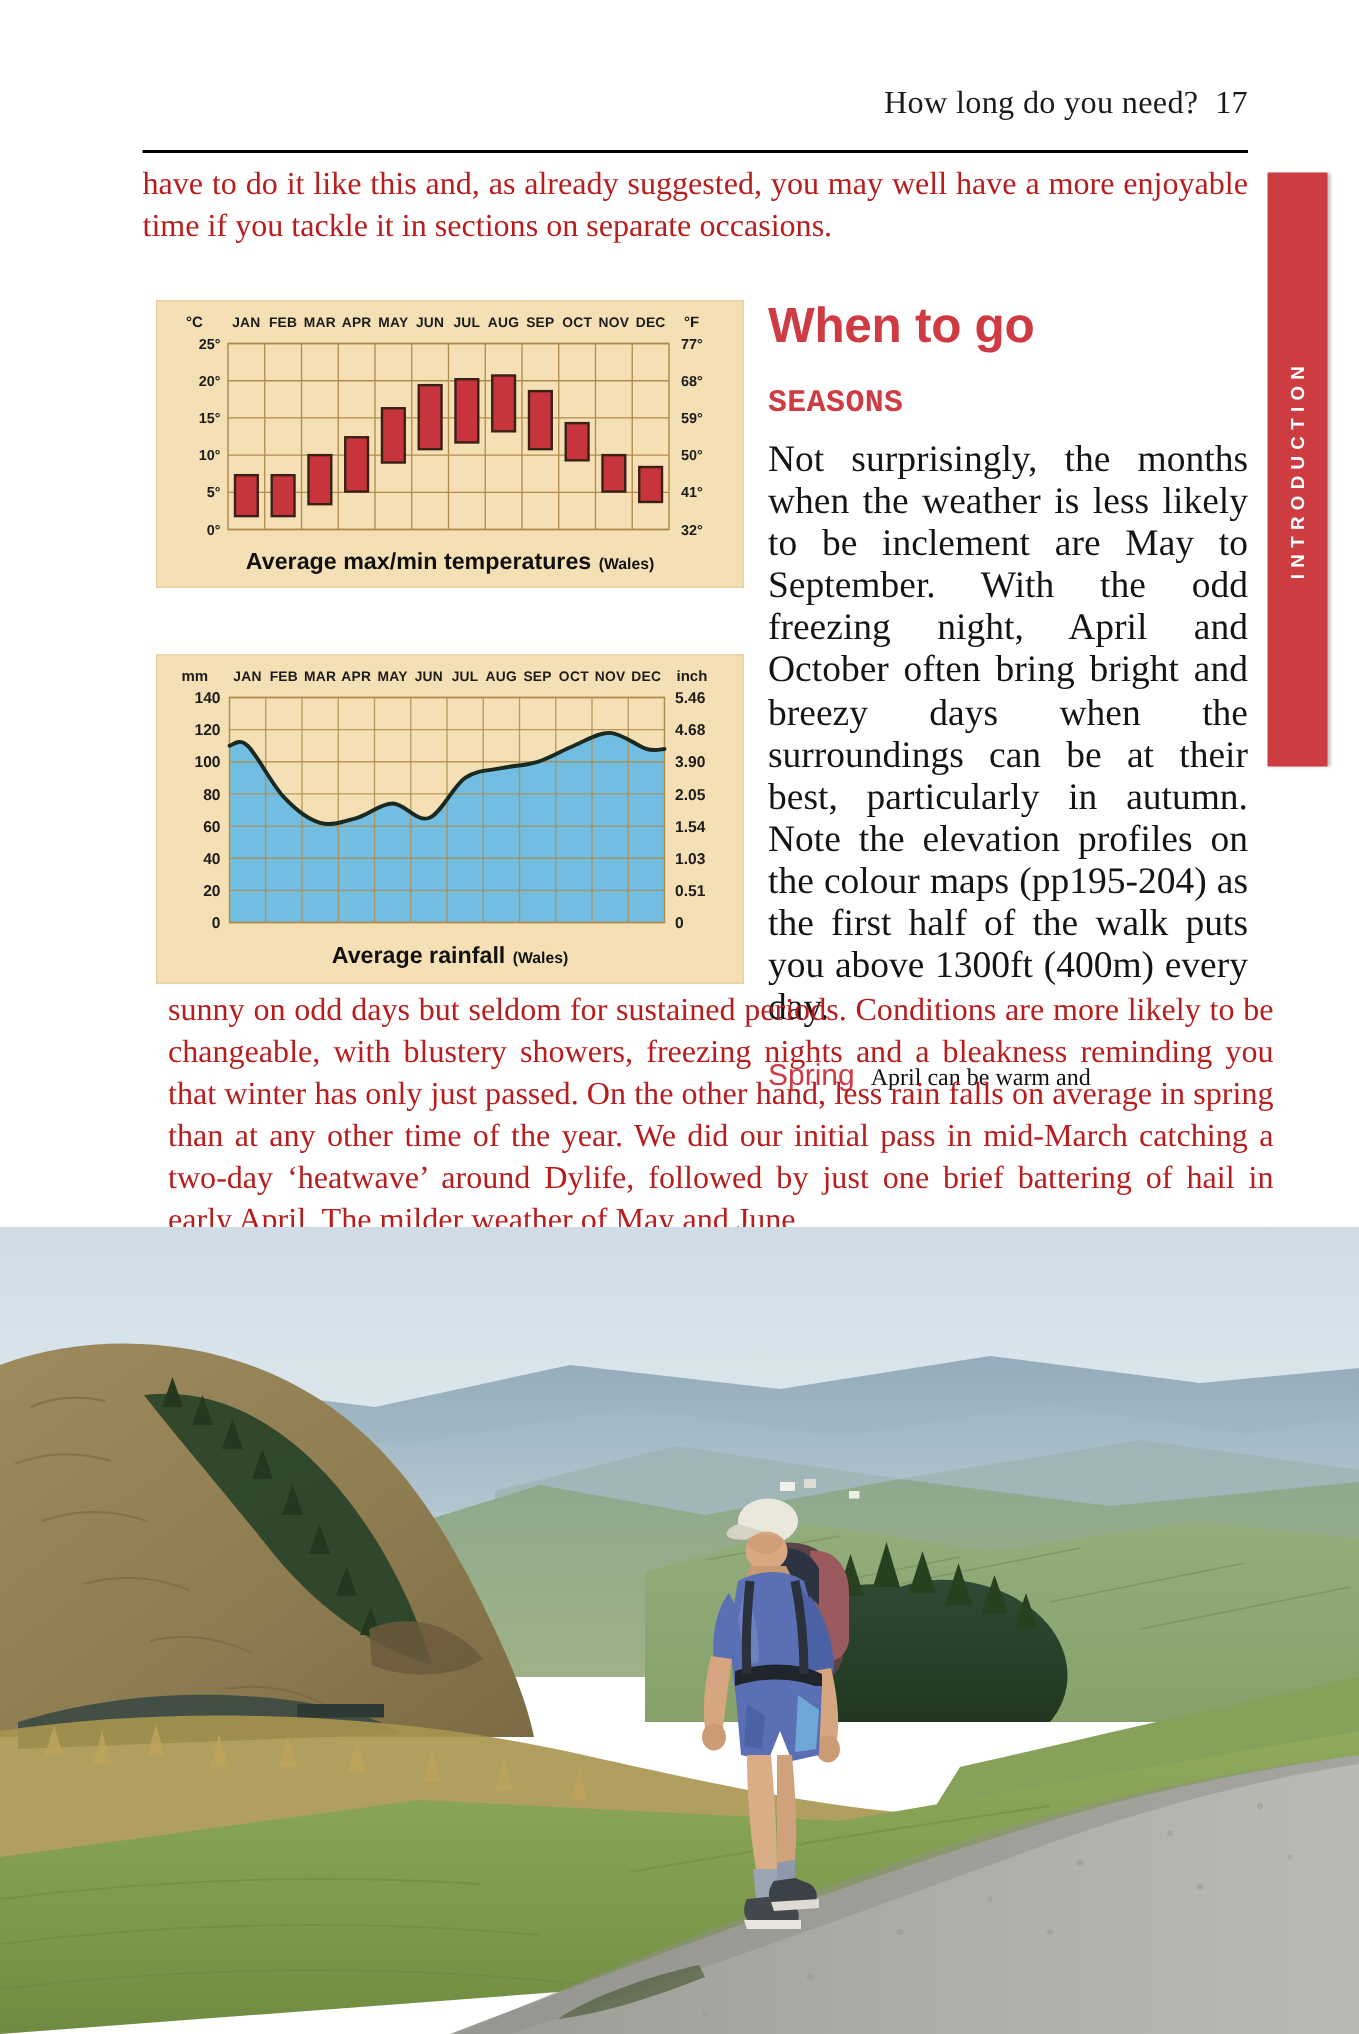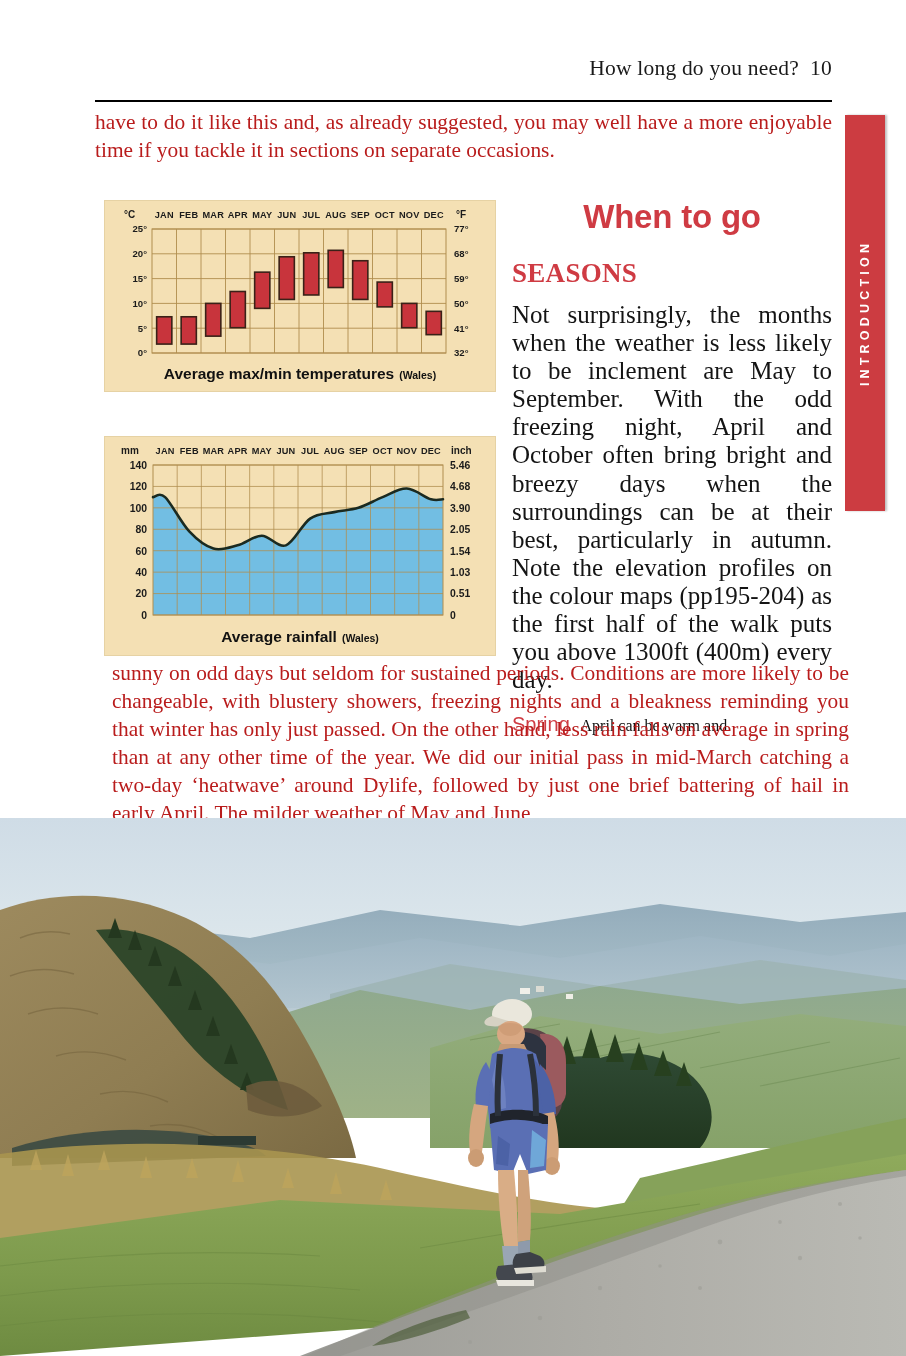--- a/index.html
+++ b/index.html
@@ -43,26 +43,26 @@
   }
   #para-top{ left:95px; top:108px; width:737px; }
   #para-bottom{ left:112px; top:659px; width:737px; }
 
   
   #right-col{
     position:absolute; left:512px; top:198px; width:320px;
   }
   #when-to-go{
     font-family:"Liberation Sans",sans-serif; font-weight:bold;
-    font-size:33px; color:#cf3b43; text-align:center;
+    font-size:33px; color:#cf3b43; text-align:left;
     margin:0 0 22px 0; letter-spacing:-.2px;
   }
   #seasons{
-    font-family:Liberation Serif, serif; font-weight:bold;
-    font-size:27px; color:#cf3b43; margin:0 0 12px 0; letter-spacing:.3px;
+    font-family:Liberation Mono, monospace; font-weight:bold;
+    font-size:21px; color:#cf3b43; margin:0 0 12px 0; letter-spacing:.3px;
   }
   #seasons-body{
     font-family:"Liberation Serif",serif;
     font-size:25px; line-height:28.1px;
     text-align:justify; color:#141414;
   }
   .runin{
     font-family:"Liberation Sans",sans-serif; font-weight:normal;
     color:#cf3b43; font-size:20px;
   }
@@ -92,21 +92,21 @@
 
   
   #photo{ position:absolute; left:0; top:818px; width:906px; height:538px;
           overflow:hidden; }
   #photo svg{ display:block; width:906px; height:538px; }
 </style>
 </head>
 <body>
 
 <div id="header">
-  <span id="header-text">How long do you need?  10</span>
+  <span id="header-text">How long do you need?  17</span>
   <div id="header-rule"></div>
 </div>
 
 <div id="side-tab" style="background: rgb(204, 60, 65);">
   <span id="side-tab-label">INTRODUCTION</span>
 </div>
 
 <div class="para" id="para-top">have to do it like this and, as already suggested, you may well have a more enjoyable time if you tackle it in sections on separate occasions.</div>
 
 <div id="right-col">

